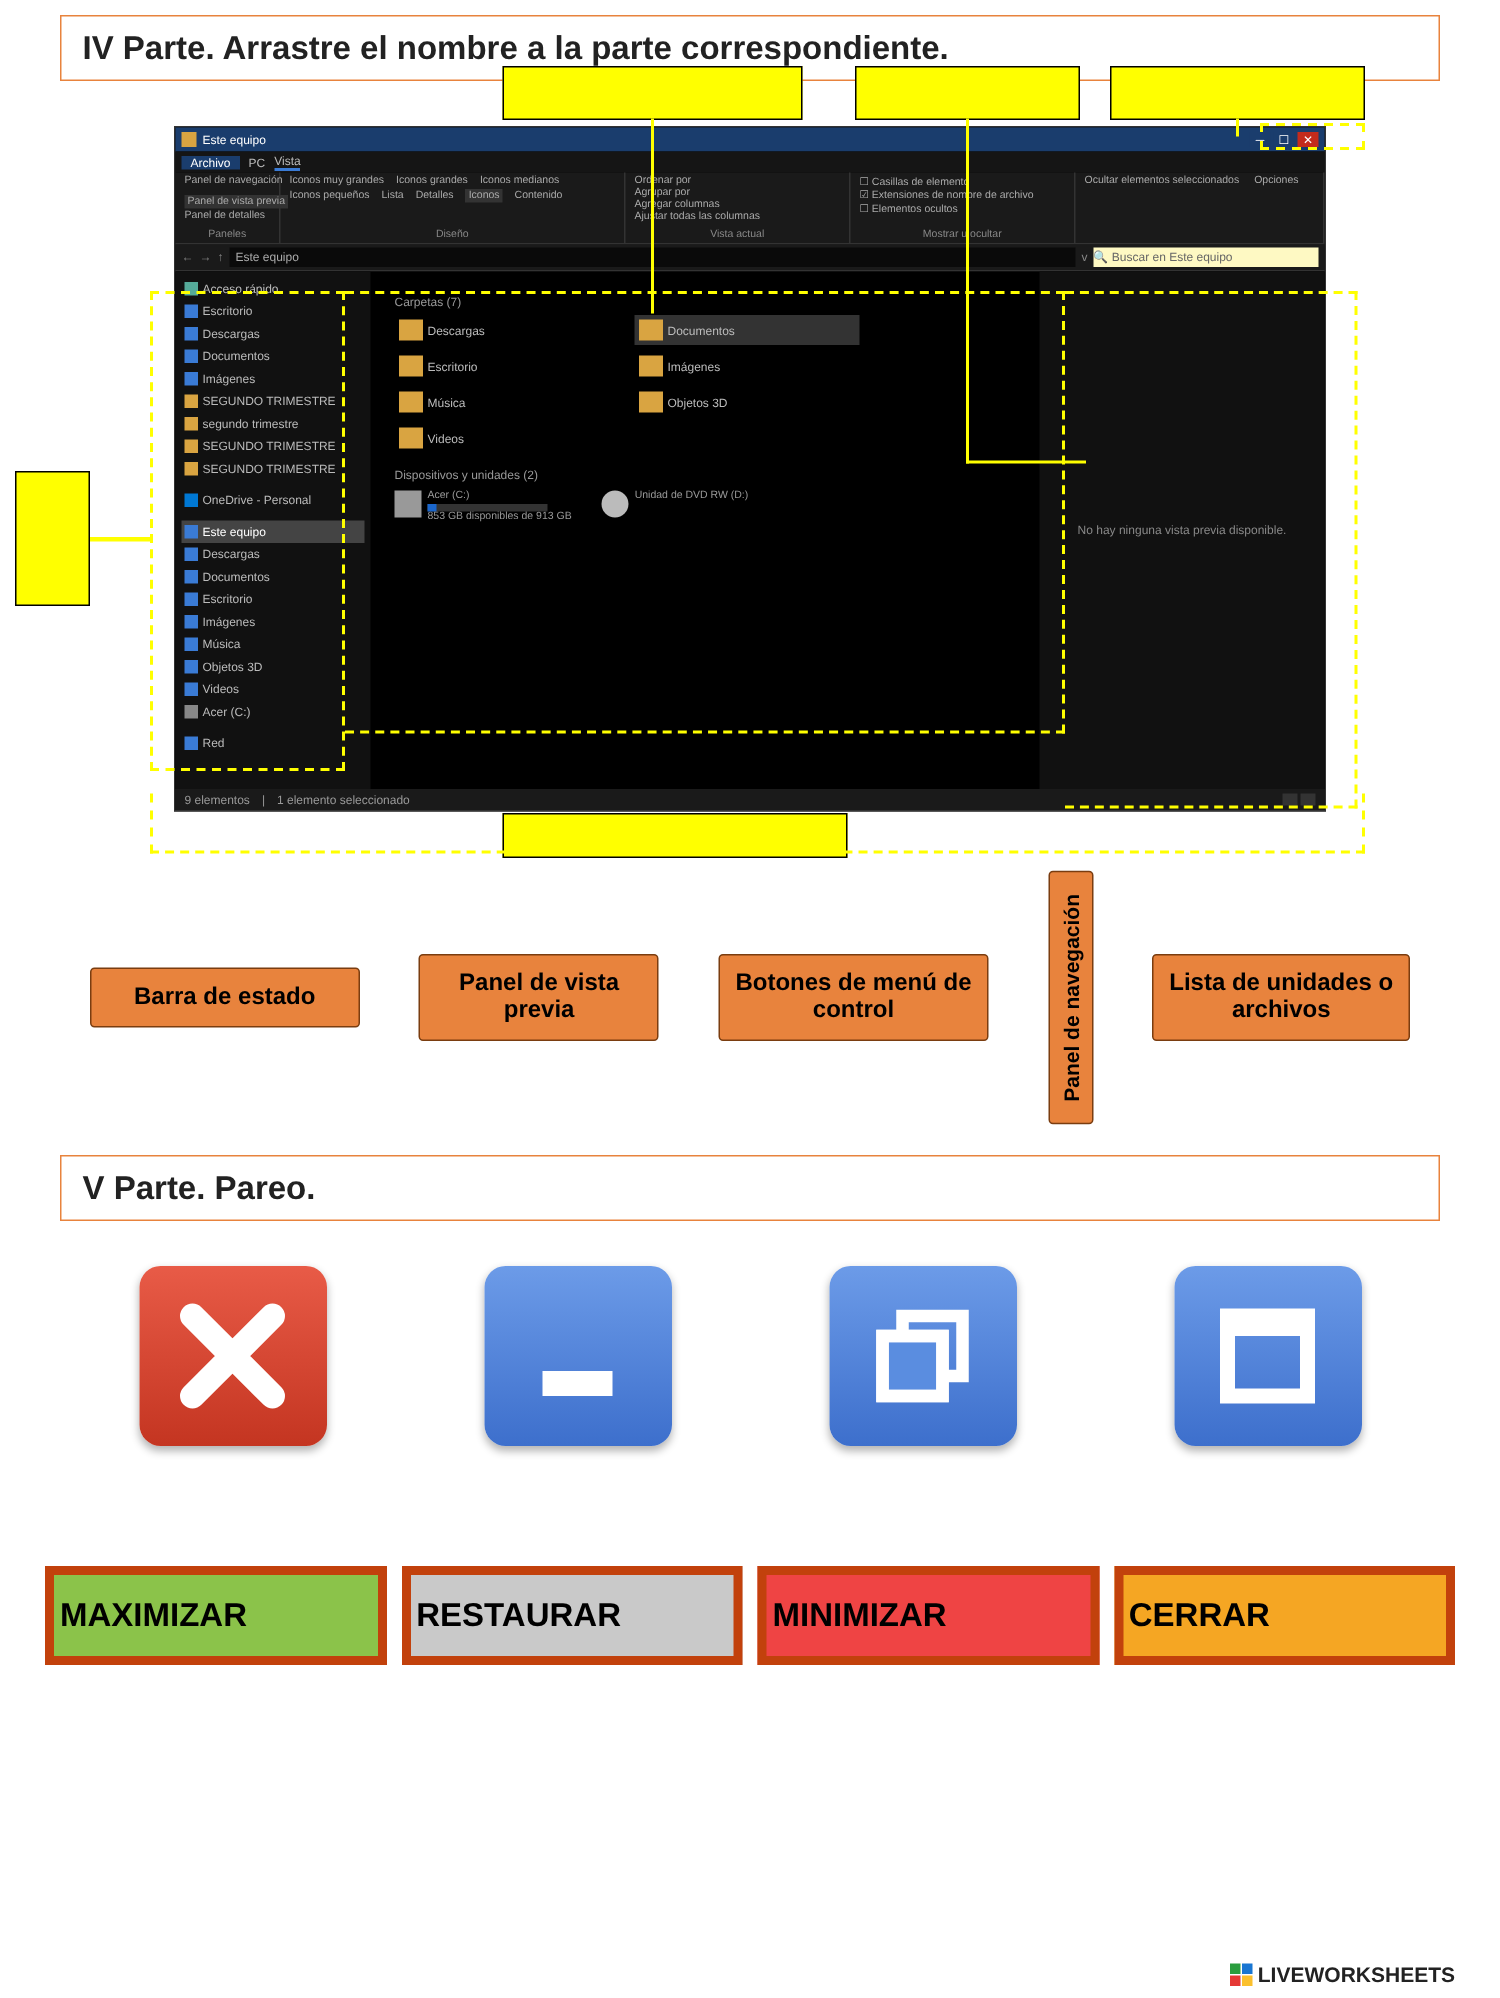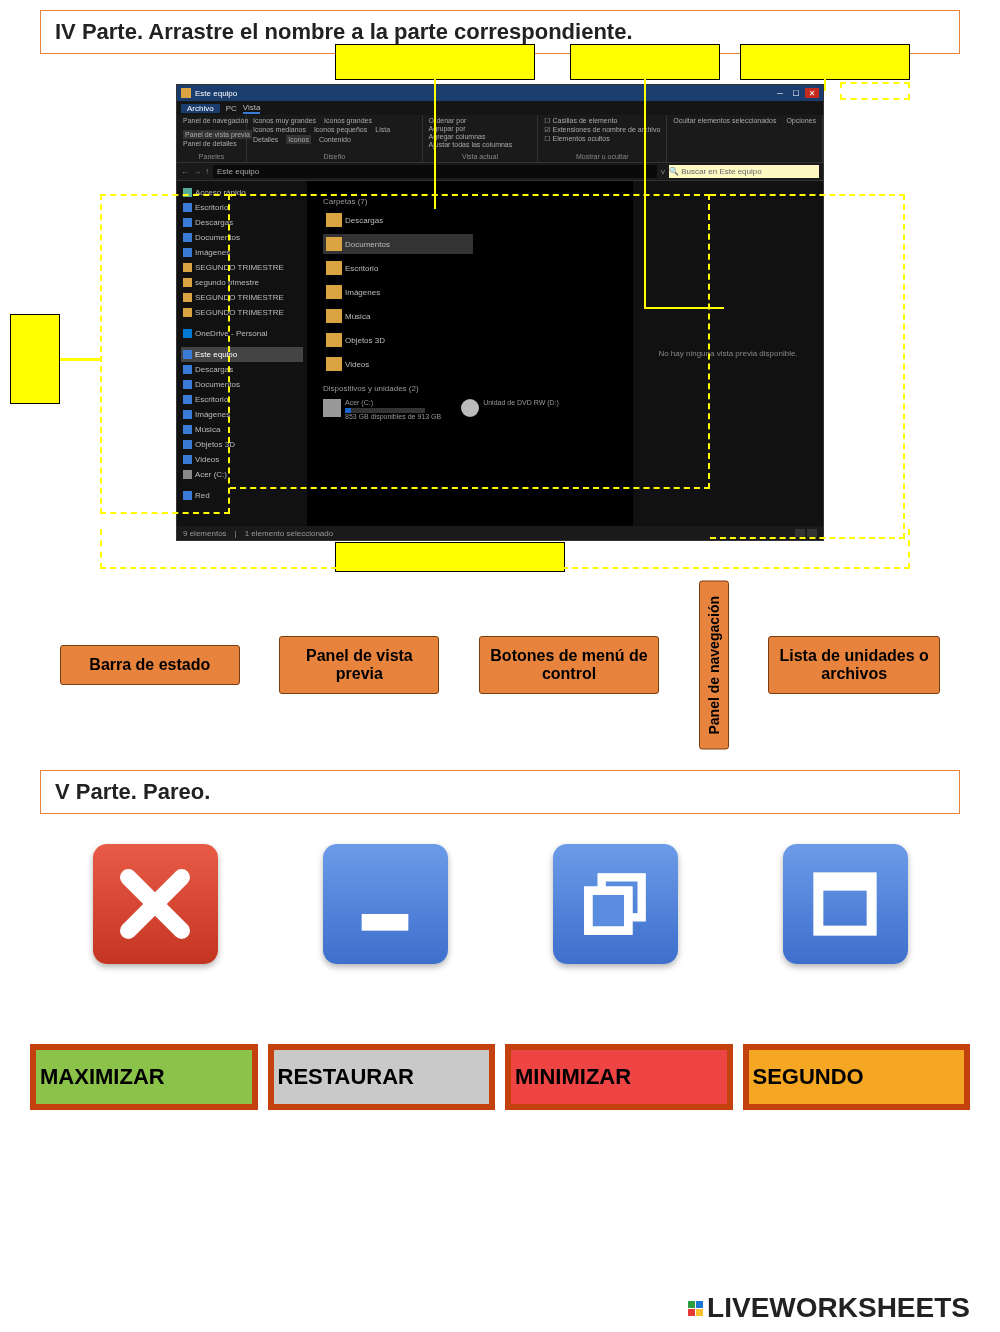--- a/index.html
+++ b/index.html
@@ -1,19 +1,19 @@
 <!DOCTYPE html>
 <html><head>
 <meta charset="utf-8">
 <style>
 *{margin:0;padding:0;box-sizing:border-box;font-family:Arial,Helvetica,sans-serif}
 body{background:#fff;width:1000px;margin:0 auto;position:relative;height:1332px}
 .section-title{border:1px solid #e8833d;padding:8px 14px;margin:10px 40px;font-size:22px;font-weight:bold;color:#222}
 .explorer-wrap{position:relative;margin:30px 0 0 0;padding:0 40px}
-.explorer{width:648px;margin:0 auto;background:#000;color:#aaa;font-size:9px;border:1px solid #333}
+.explorer{width:768px;margin:0 auto;background:#000;color:#aaa;font-size:9px;border:1px solid #333}
 .titlebar{display:flex;align-items:center;background:#1a3d6d;color:#fff;height:16px;padding:0 4px;font-size:8px}
 .titlebar .sys{display:flex;gap:2px;margin-left:auto;align-items:center}
 .titlebar .sys span{width:14px;height:10px;background:#1a3d6d;color:#fff;display:flex;align-items:center;justify-content:center;font-size:8px}
 .titlebar .close-btn{background:#c42b1c!important}
 .menu{display:flex;background:#151515;height:14px;align-items:center;gap:6px;padding:0 4px;font-size:8px;color:#bbb}
 .menu .first{background:#1a3d6d;color:#fff;padding:0 6px}
 .ribbon{display:flex;background:#1a1a1a;height:48px;border-bottom:1px solid #333;font-size:7px;color:#aaa}
 .rg{border-right:1px solid #333;padding:2px 6px;display:flex;flex-direction:column;justify-content:space-between}
 .rg .row{display:flex;gap:6px;align-items:center;white-space:nowrap}
 .rg .lab{text-align:center;font-size:7px;color:#888}
@@ -58,21 +58,21 @@
 .red{background:linear-gradient(#e85b47,#c43521)}
 .blue{background:linear-gradient(#6c9be8,#3d6fcc)}
 .bigicon svg{width:80px;height:80px}
 
 .match-row{display:flex;justify-content:space-between;margin:80px 30px 20px;gap:10px}
 .mb{flex:1;text-align:left;font-weight:bold;font-size:22px;padding:14px 4px;border:6px solid #c2410c}
 .mb.green{background:#8bc34a}
 .mb.grey{background:#c9c9c9}
 .mb.yellow{background:#ef4444}
 .mb.orange{background:#f5a623}
-.footer{position:absolute;bottom:8px;right:30px;font-weight:bold;font-size:28px;color:#222;display:flex;align-items:center;gap:4px}
+.footer{position:absolute;bottom:8px;right:30px;font-weight:bold;font-size:14px;color:#222;display:flex;align-items:center;gap:4px}
 .footer .logo{display:inline-flex;flex-direction:column;gap:1px}
 .footer .logo span{display:flex;gap:1px}
 .footer .logo i{width:7px;height:7px;display:block}
 </style>
 </head>
 <body>
 
 <div class="section-title">IV Parte. Arrastre el nombre a la parte correspondiente.</div>
 
 <div class="explorer-wrap">
@@ -360,21 +360,21 @@
         <rect x="4" y="4" width="16" height="16" fill="none" stroke="#fff" stroke-width="3"></rect>
         <rect x="4" y="4" width="16" height="4" fill="#fff"></rect>
       </svg>
   </div>
 </div>
 
 <div class="match-row">
   <div class="mb green">MAXIMIZAR</div>
   <div class="mb grey">RESTAURAR</div>
   <div class="mb yellow">MINIMIZAR</div>
-  <div class="mb orange">SEGUNDO</div>
+  <div class="mb orange">CERRAR</div>
 </div>
 
 <div class="footer">
   <span class="logo">
     <span>
         <i style="background:#2a9d3e"></i>
         <i style="background:#1976d2"></i>
       </span>
     <span>
         <i style="background:#e53935"></i>

